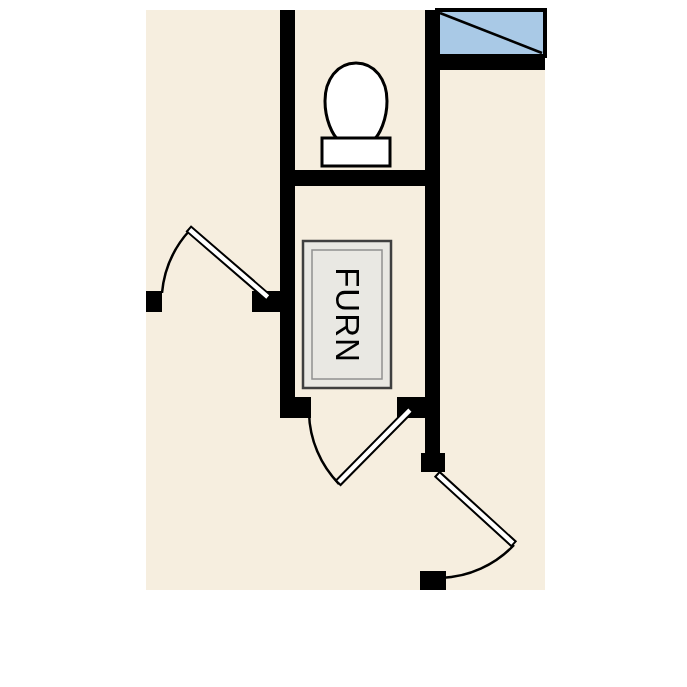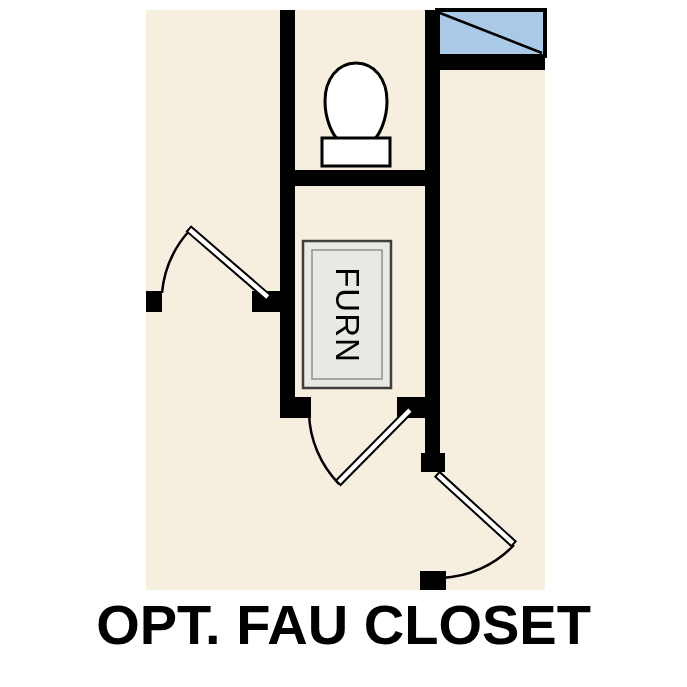--- a/index.html
+++ b/index.html
@@ -75,14 +75,13 @@
       <rect class="leaf" x="2" y="-3.2" width="105" height="6.4"></rect>
     </g>
     <g transform="translate(412,408) rotate(134.6)">
       <rect class="leaf" x="2" y="-3.2" width="103" height="6.4"></rect>
     </g>
     <g transform="translate(436,473) rotate(42.4)">
       <rect class="leaf" x="2" y="-3.2" width="103" height="6.4"></rect>
     </g>
   </svg>
 
-  <div class="caption">OPT. FAU CLOSET</div>
 </div>
 
 </body></html>

